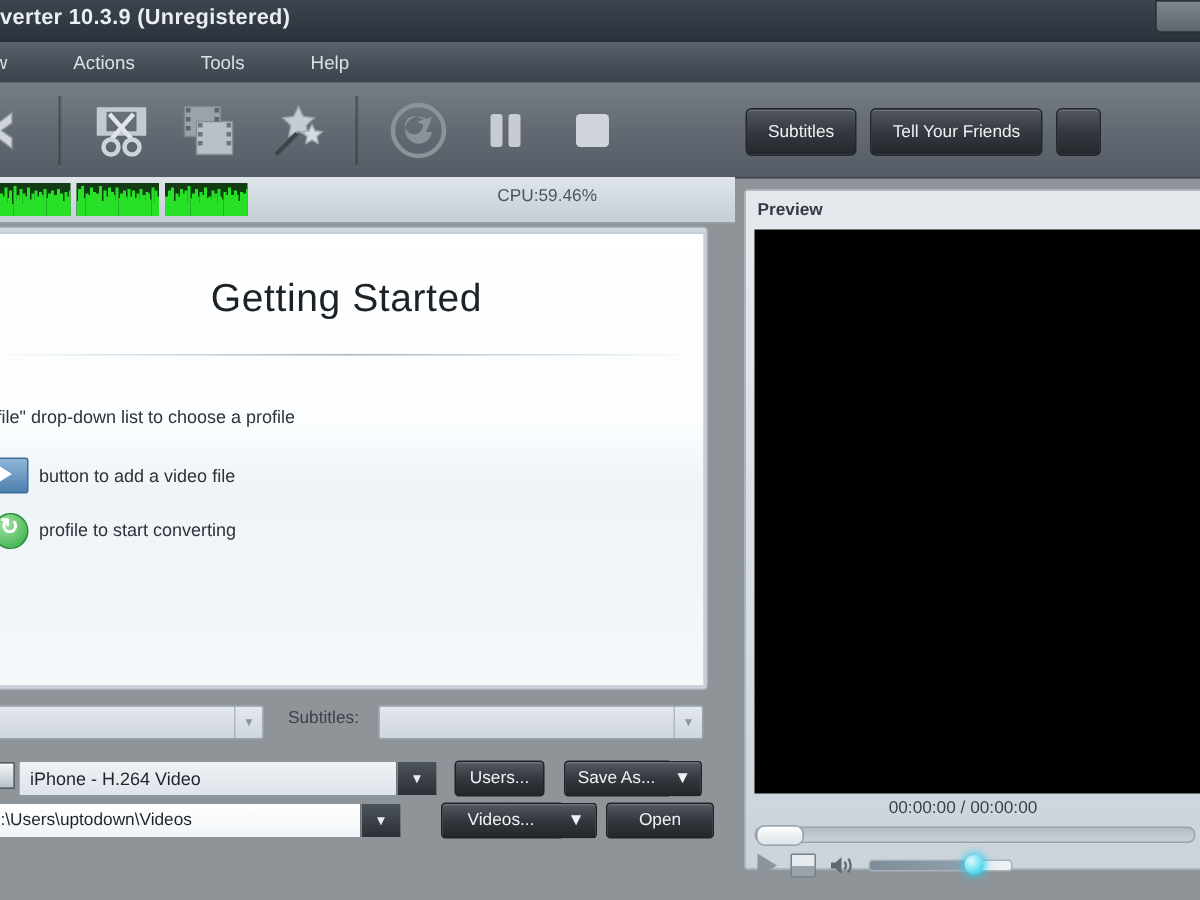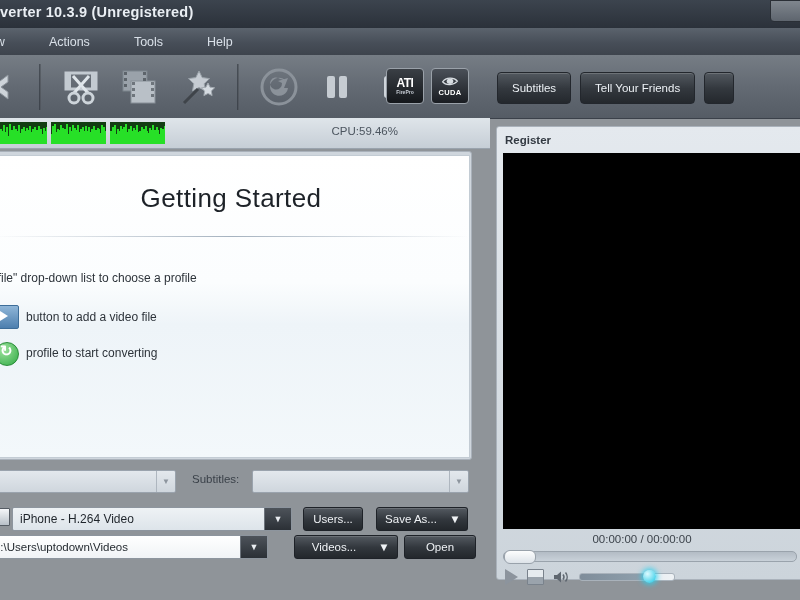--- a/index.html
+++ b/index.html
@@ -271,33 +271,20 @@
       <div class="tb-btn">
         <svg width="34" height="34" viewBox="0 0 34 34">
           <rect x="7" y="6" width="8" height="22" rx="2" fill="#c6ccd2"></rect>
           <rect x="19" y="6" width="8" height="22" rx="2" fill="#c6ccd2"></rect>
         </svg>
       </div>
       <div class="tb-btn">
         <svg width="34" height="34" viewBox="0 0 34 34">
             <rect x="6" y="6" width="22" height="22" rx="3" fill="#cfd5db"></rect>
           </svg>
-      </div>
-    </div>
-    <div class="gpu-badges">
-      <div class="badge ati">
-        <span class="b1">ATI</span>
-        <span class="b2">FirePro</span>
-      </div>
-      <div class="badge cuda">
-        <svg width="18" height="11" viewBox="0 0 22 13">
-          <path d="M2 7 C6 1 16 1 20 6 C16 11 6 12 2 7 Z" fill="none" stroke="#d8dde2" stroke-width="1.6"></path>
-          <ellipse cx="11" cy="6.3" rx="4" ry="3.4" fill="#d8dde2"></ellipse>
-        </svg>
-        <span class="b2">CUDA</span>
       </div>
     </div>
   </div>
 
   <div class="topbtns">
     <div class="dbtn">Subtitles</div>
     <div class="dbtn">Tell Your Friends</div>
     <div class="dbtn" style="width:28px;padding:0;"></div>
   </div>
 
@@ -500,21 +487,21 @@
     <div class="path-combo">
       <span class="txt">C:\Users\uptodown\Videos</span>
       <span class="darkarrow">▼</span>
     </div>
     <div class="dkbtn btn-browse">Videos...</div>
     <div class="dkbtn btn-browse-arr">▼</div>
     <div class="dkbtn btn-open">Open</div>
   </div>
 
   <div class="previewbox">
-    <div class="pv-title">Register</div>
+    <div class="pv-title">Preview</div>
     <div class="pv-video"></div>
     <div class="pv-time">00:00:00 / 00:00:00</div>
     <div class="pv-seek">
       <div class="knob" style="left: 0%;"></div>
     </div>
     <div class="pv-ctrls">
       <div class="play-tri"></div>
       <div class="snap-sq"></div>
       <div class="spk">
         <svg width="17" height="14" viewBox="0 0 17 14">

